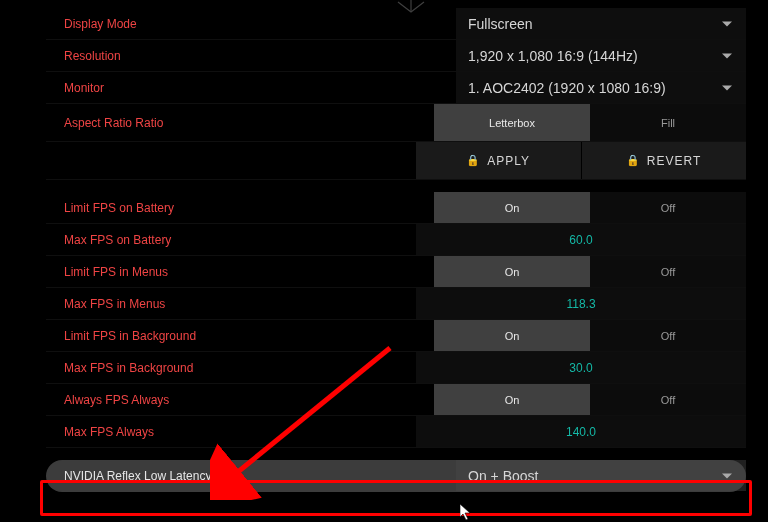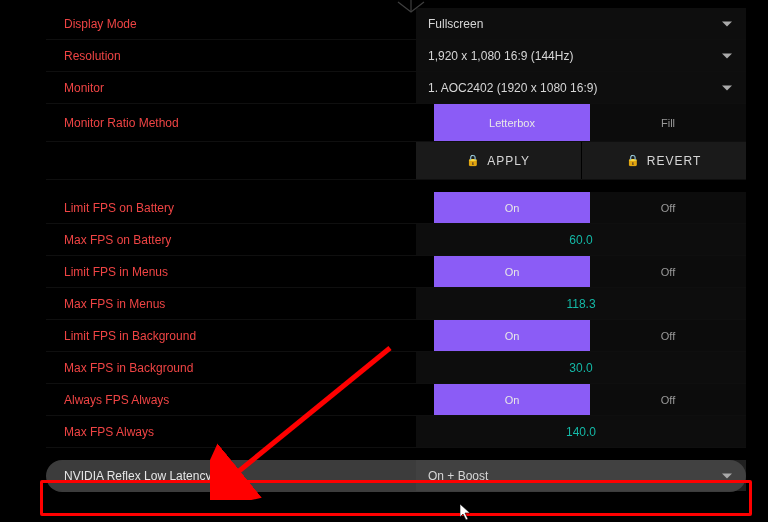--- a/index.html
+++ b/index.html
@@ -41,21 +41,22 @@
   }
   
   .dropdown {
     flex: 1;
     display: flex;
     align-items: center;
     padding-left: 12px;
     background: rgba(40,40,40,0.35);
     position: relative;
     color: #d6d6d6;
-    font-size: 12px;
+    font-size: 14px;
+    margin-left: 40px;
   }
   .dropdown.light { background: rgba(70,70,70,0.45); text-decoration: underline; }
   .caret {
     position: absolute;
     right: 14px;
     top: 50%;
     transform: translateY(-50%);
     width: 0; height: 0;
     border-left: 5px solid transparent;
     border-right: 5px solid transparent;
@@ -63,21 +64,21 @@
   }
   
   .toggle {
     flex: 1;
     display: flex;
     align-items: center;
     justify-content: center;
     color: #c8c8c8;
     font-size: 11px;
   }
-  .toggle.sel { background: #8b5cf6; color: #e8e8e8; margin-left: 18px; }
+  .toggle.sel { background: #404040; color: #e8e8e8; margin-left: 18px; }
   .toggle.unsel { background: rgba(20,20,20,0.6); color: #9a9a9a; }
   
   .btn {
     flex: 1;
     display: flex;
     align-items: center;
     justify-content: center;
     gap: 6px;
     background: #1a1a1a;
     color: #d6d6d6;
@@ -175,21 +176,21 @@
     <div class="label">Monitor</div>
     <div class="value-area">
       <div class="dropdown">
         <span>1. AOC2402 (1920 x  1080 16:9)</span>
         <span class="caret"></span>
       </div>
     </div>
   </div>
 
   <div class="row tall">
-    <div class="label">Monitor Ratio Method</div>
+    <div class="label">Aspect Ratio Ratio</div>
     <div class="value-area">
       <div class="toggle sel">Letterbox</div>
       <div class="toggle unsel">Fill</div>
     </div>
   </div>
 
   <div class="row tall">
     <div class="label"></div>
     <div class="value-area">
       <div class="btn">

